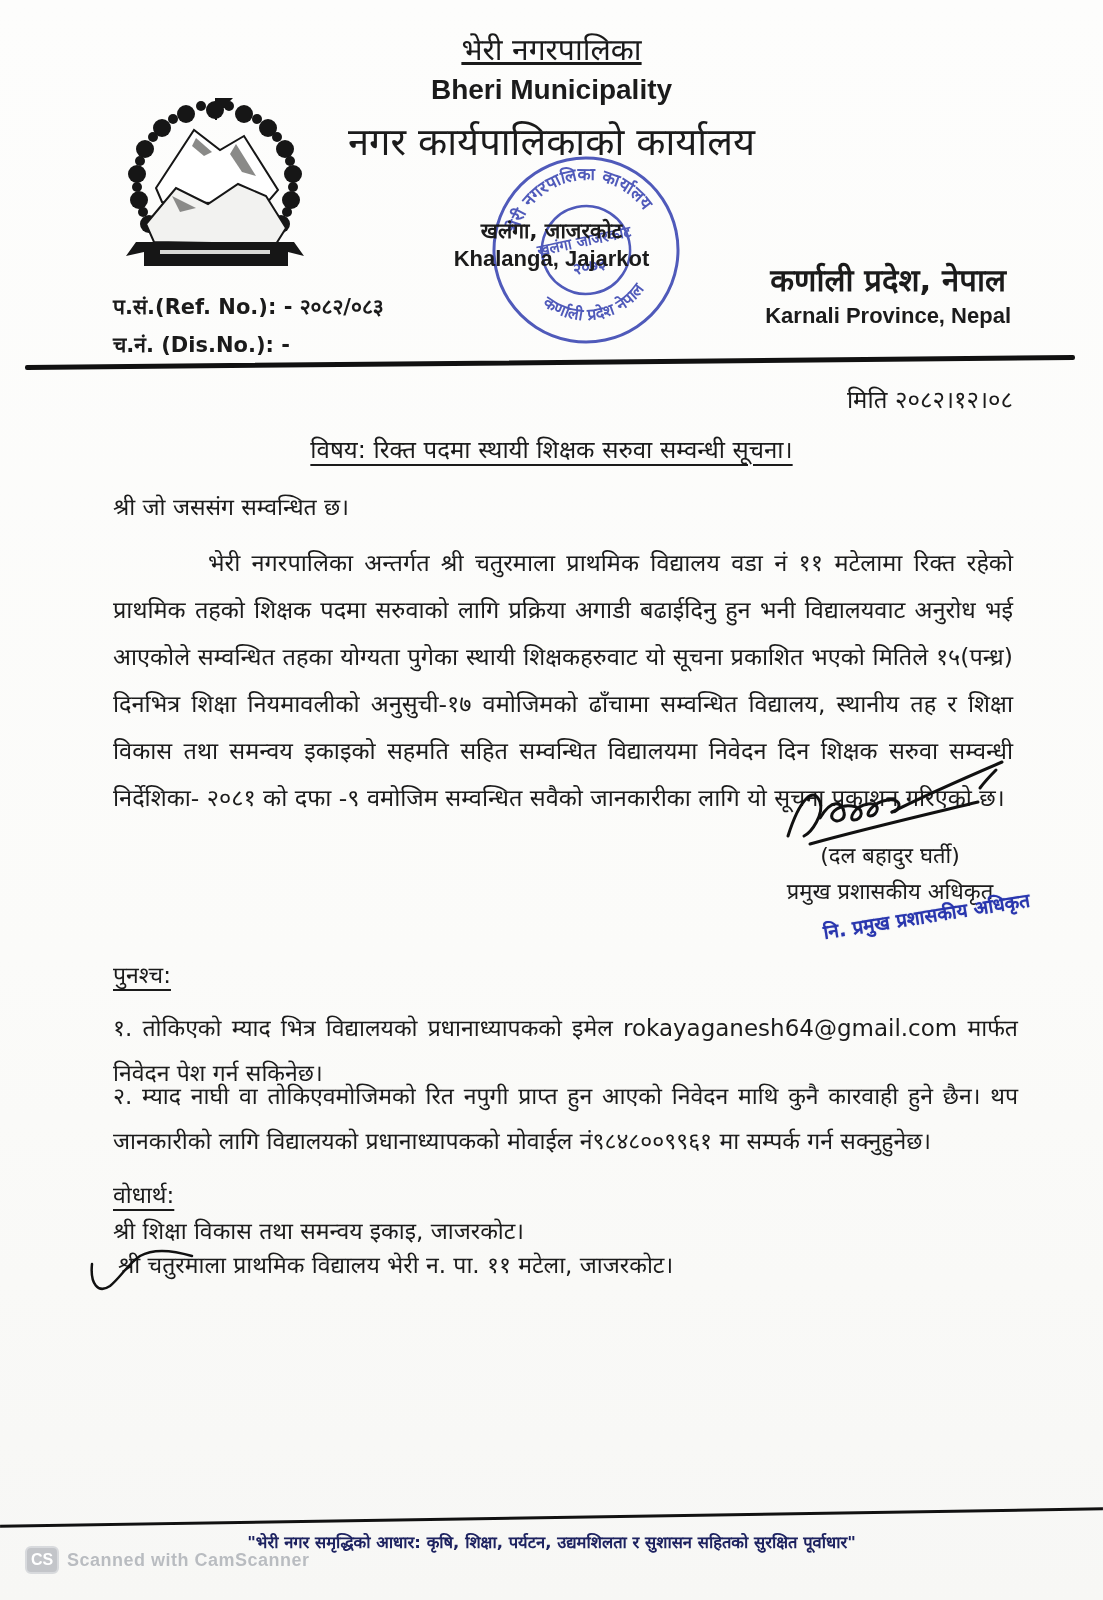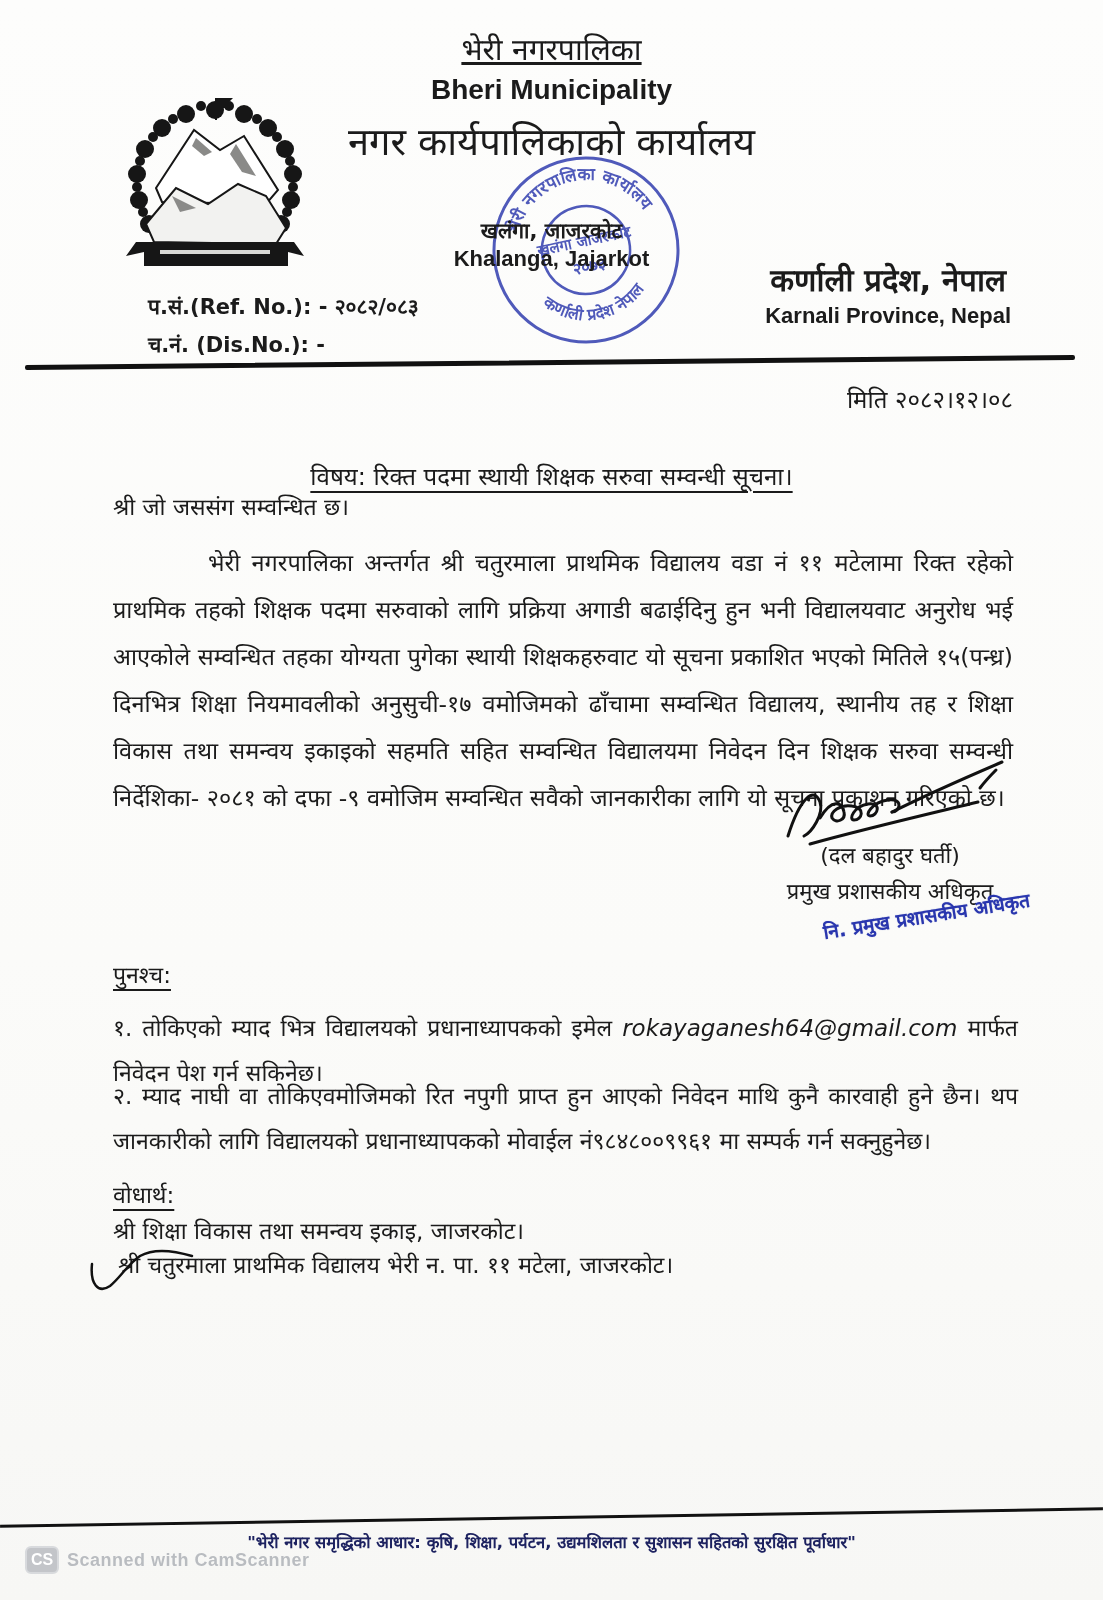--- a/index.html
+++ b/index.html
@@ -18,34 +18,34 @@
   .center { text-align: center; }
 
   
   .hdr-np1   { left:0; right:0; top:28px;  font-size:30px;text-decoration:underline; }
   .hdr-en1   { left:0; right:0; top:74px;  font-size:28px; font-weight:bold; }
   .hdr-np2   { left:0; right:0; top:114px; font-size:38px; }
   .hdr-en2   { left:0; right:0; top:168px; font-size:31px; font-weight:bold; }
   .hdr-np3   { left:0; right:0; top:216px; font-size:21px; font-weight:bold; }
   .hdr-en3   { left:0; right:0; top:246px; font-size:22px; font-weight:bold; }
 
-  .refblock  { left:113px; top:288px; font-size:21px; font-weight:bold; line-height:38px;margin-left:35px; }
+  .refblock  { left:113px; top:288px; font-size:21px; font-weight:bold; line-height:38px; }
   .province  { right:92px; top:262px; text-align:center; line-height:36px; }
   .province .np { font-size:31px; font-weight:bold; }
   .province .en { font-size:22px; font-weight:bold; }
 
   .rule {
     left:25px; top:360px; width:1050px; height:5px;
     background:#111; transform: rotate(-0.55deg); border-radius:2px;
   }
 
   .dateline { right:90px; top:382px; font-size:24px; }
   .subject  {
     left:0; right:0; top:432px; font-size:24px; text-align:center;
-    text-decoration: underline; text-underline-offset:6px;margin-top:27px;
+    text-decoration: underline; text-underline-offset:6px;
   }
   .salutation { left:113px; top:490px; font-size:23px; }
   .bodytext {
     left:113px; top:540px; width:900px;
     font-size:23.5px; line-height:47px;
     text-align: justify; text-indent: 95px;
   }
 
   .sig-svg { left:770px; top:758px; }
   .sig-block { left:755px; top:838px; width:270px; text-align:center; line-height:36px; }
@@ -57,21 +57,21 @@
     transform: rotate(-9deg);
     text-shadow: 0 0 1px rgba(41,54,174,.45);
   }
 
   .ps-head {
     left:113px; top:958px; font-size:23px;
     text-decoration:underline; text-underline-offset:6px;
   }
   .ps-item1 { left:113px; top:1006px; width:905px; font-size:23px; line-height:45px; text-align:justify; }
   .ps-item2 { left:113px; top:1074px; width:905px; font-size:23px; line-height:45px; text-align:justify; }
-  .email { font-size:23px;font-style:italic; }
+  .email { font-size:23px; }
 
   .cc-head {
     left:113px; top:1178px; font-size:23px;
     text-decoration:underline; text-underline-offset:6px;
   }
   .cc-item1 { left:113px; top:1214px; font-size:23px; }
   .cc-item2 { left:118px; top:1248px; font-size:23px; }
   .scribble { left:88px; top:1240px; }
 
   .footer-rule {

